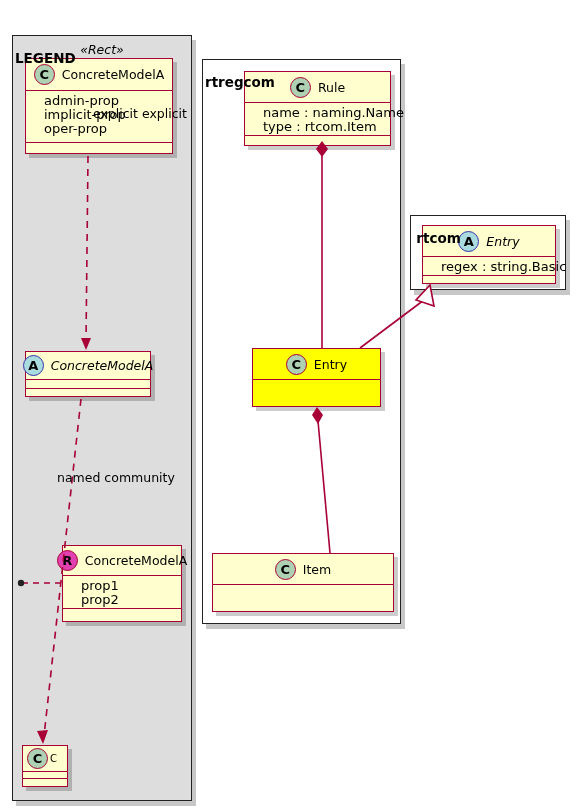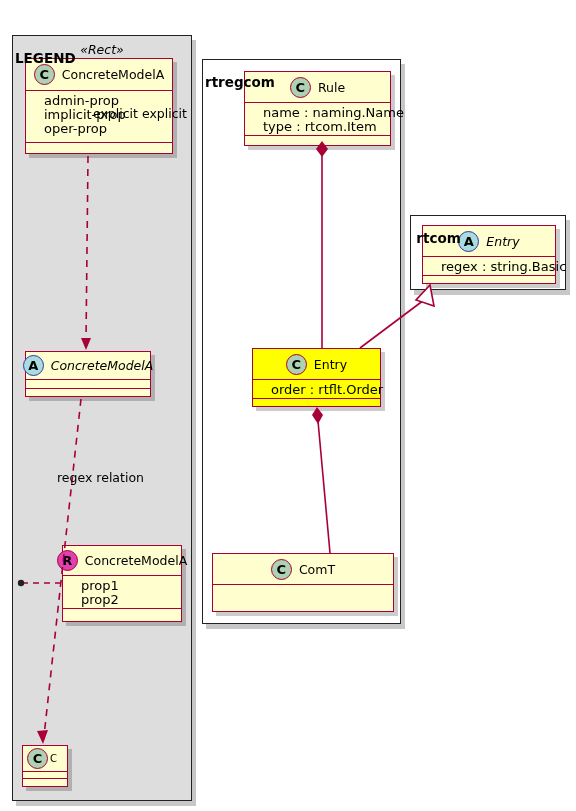--- a/index.html
+++ b/index.html
@@ -173,37 +173,28 @@
     </div>
     <div class="cls-ops"></div>
   </div>
 
   <div class="cls-shadow" style="left:256px;top:352px;width:129px;height:59px;"></div>
   <div class="cls hl" style="left:252px;top:348px;width:129px;height:59px;">
     <div class="cls-hdr" style="height:31px;">
       <span class="badge c">C</span>
       <span class="cls-name">Entry</span>
     </div>
-    <div class="cls-attrs" style="height:19px;">
-      <div class="attr">
-        <span class="gl">
-          <svg width="11" height="11" style="position:static;overflow:visible;">
-            <polygon points="5.5,1.5 10,6 5.5,10.5 1,6" fill="none" stroke="#B8861B" stroke-width="1.3"></polygon>
-          </svg></span>
-        <span>order : rtflt.Order</span>
-      </div>
-    </div>
     <div class="cls-ops" style="height:7px;"></div>
   </div>
 
   <div class="cls-shadow" style="left:216px;top:557px;width:182px;height:59px;"></div>
   <div class="cls" style="left:212px;top:553px;width:182px;height:59px;">
     <div class="cls-hdr" style="height:31px;">
       <span class="badge c">C</span>
-      <span class="cls-name">ComT</span>
+      <span class="cls-name">Item</span>
     </div>
     <div class="cls-ops" style="height:7px;"></div>
   </div>
 
   <div class="pkg-shadow" style="left:414px;top:220px;width:156px;height:75px;"></div>
   <div class="pkg-tab" style="left:410px;top:194px;width:55px;height:22px;background:#ef4444;justify-content:center;">
     <span class="pkg-title">rtcom</span>
     <span class="pkg-tab-skew"></span>
   </div>
   <div class="pkg" style="left:410px;top:215px;width:156px;height:75px;background:#FFFFFF;"></div>
@@ -258,15 +249,15 @@
       <polygon points="317,407 323,415 318,424 312,415" fill="#A80036"></polygon>
     </g>
 
     <g>
       <line x1="360" y1="348" x2="424" y2="300" stroke="#A80036" stroke-width="1.6"></line>
       <polygon points="430,285 416,300 434,306" fill="#FFFFFF" stroke="#A80036" stroke-width="1.6"></polygon>
     </g>
   </svg>
 
   <div class="edge-lbl" style="left:93px;top:106px;">explicit explicit</div>
-  <div class="edge-lbl" style="left:57px;top:470px;">regex relation</div>
+  <div class="edge-lbl" style="left:57px;top:470px;">named community</div>
 
 </div>
 
 </body></html>

